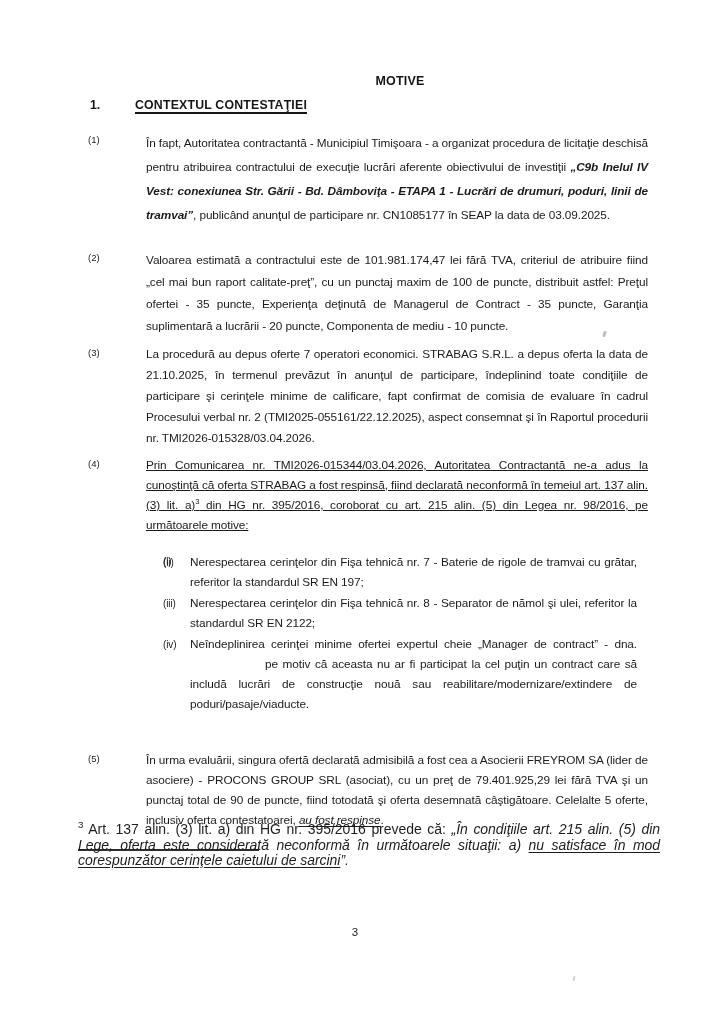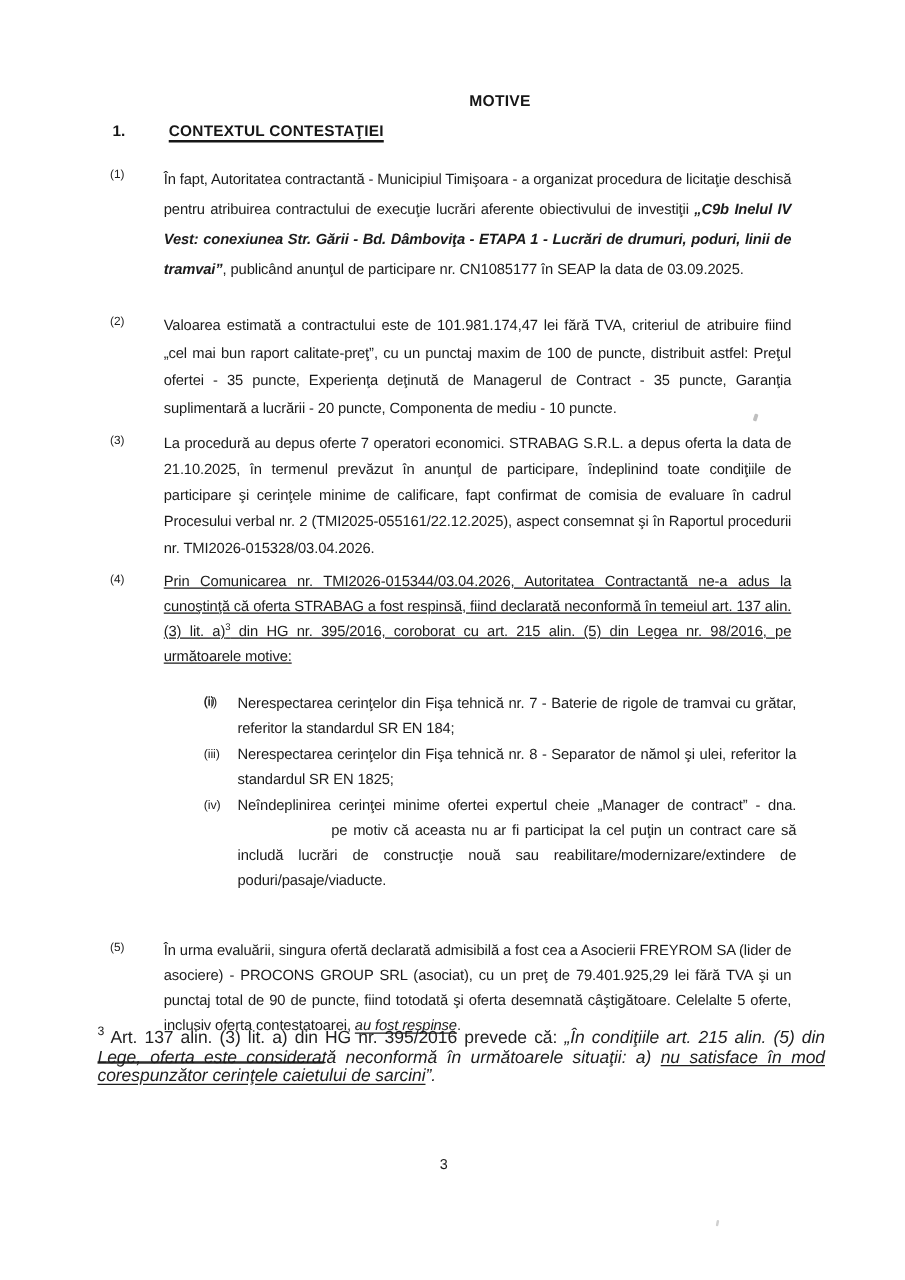--- a/index.html
+++ b/index.html
@@ -23,21 +23,21 @@
     text-decoration:underline;text-underline-offset:3px;text-decoration-thickness:1.5px;
     letter-spacing:.2px;
     text-align:right;
   }
 
   .para{position:absolute;left:88px;width:549px;}
   .para .marker{
     position:absolute;left:0;top:3px;font-size:9.5px;color:#222;
   }
   .para .ptext{
-    margin-left:43px;width:502px;
+    margin-left:58px;width:502px;
     font-size:11.8px;letter-spacing:-.1px;
     text-align:justify;color:#1b1b1b;
   }
   .p1{top:131px;} .p1 .ptext{line-height:24px;}
   .p2{top:249px;} .p2 .ptext{line-height:22px;}
   .p3{top:344px;} .p3 .ptext{line-height:21px;}
   .p4{top:455px;} .p4 .ptext{line-height:20px;text-decoration:underline;}
   .p5{top:750px;} .p5 .ptext{line-height:20px;}
 
   .bi{font-weight:700;font-style:italic;}
@@ -96,25 +96,25 @@
     <span class="marker">(4)</span>
     <div class="ptext"><span>Prin Comunicarea nr. TMI2026-015344/03.04.2026, Autoritatea Contractantă ne-a adus la cunoştinţă că oferta STRABAG a fost respinsă, fiind declarată neconformă în temeiul art. 137 alin. (3) lit. a)</span><span class="sup">3</span><span> din HG nr. 395/2016, coroborat cu art. 215 alin. (5) din Legea nr. 98/2016, pe următoarele motive:</span></div>
   </div>
 
   <div class="subitems">
     <div class="subitem">
       <span class="smarker">(i)</span>
     </div>
     <div class="subitem">
       <span class="smarker">(ii)</span>
-      <span>Nerespectarea cerinţelor din Fişa tehnică nr. 7 - Baterie de rigole de tramvai cu grătar, referitor la standardul SR EN 184;</span>
+      <span>Nerespectarea cerinţelor din Fişa tehnică nr. 7 - Baterie de rigole de tramvai cu grătar, referitor la standardul SR EN 197;</span>
     </div>
     <div class="subitem">
       <span class="smarker">(iii)</span>
-      <span>Nerespectarea cerinţelor din Fişa tehnică nr. 8 - Separator de nămol şi ulei, referitor la standardul SR EN 1825;</span>
+      <span>Nerespectarea cerinţelor din Fişa tehnică nr. 8 - Separator de nămol şi ulei, referitor la standardul SR EN 2122;</span>
     </div>
     <div class="subitem">
       <span class="smarker">(iv)</span>
       <span>Neîndeplinirea cerinţei minime ofertei expertul cheie „Manager de contract” - dna.</span><span class="gap"></span><span>pe motiv că aceasta nu ar fi participat la cel puţin un contract care să includă lucrări de construcţie nouă sau reabilitare/modernizare/extindere de poduri/pasaje/viaducte.</span>
     </div>
   </div>
 
   <div class="para p5">
     <span class="marker">(5)</span>
     <div class="ptext"><span>În urma evaluării, singura ofertă declarată admisibilă a fost cea a Asocierii FREYROM SA (lider de asociere) - PROCONS GROUP SRL (asociat), cu un preţ de 79.401.925,29 lei fără TVA şi un punctaj total de 90 de puncte, fiind totodată şi oferta desemnată câştigătoare. Celelalte 5 oferte, inclusiv oferta contestatoarei, </span><span class="iu">au fost respinse</span><span>.</span></div>

